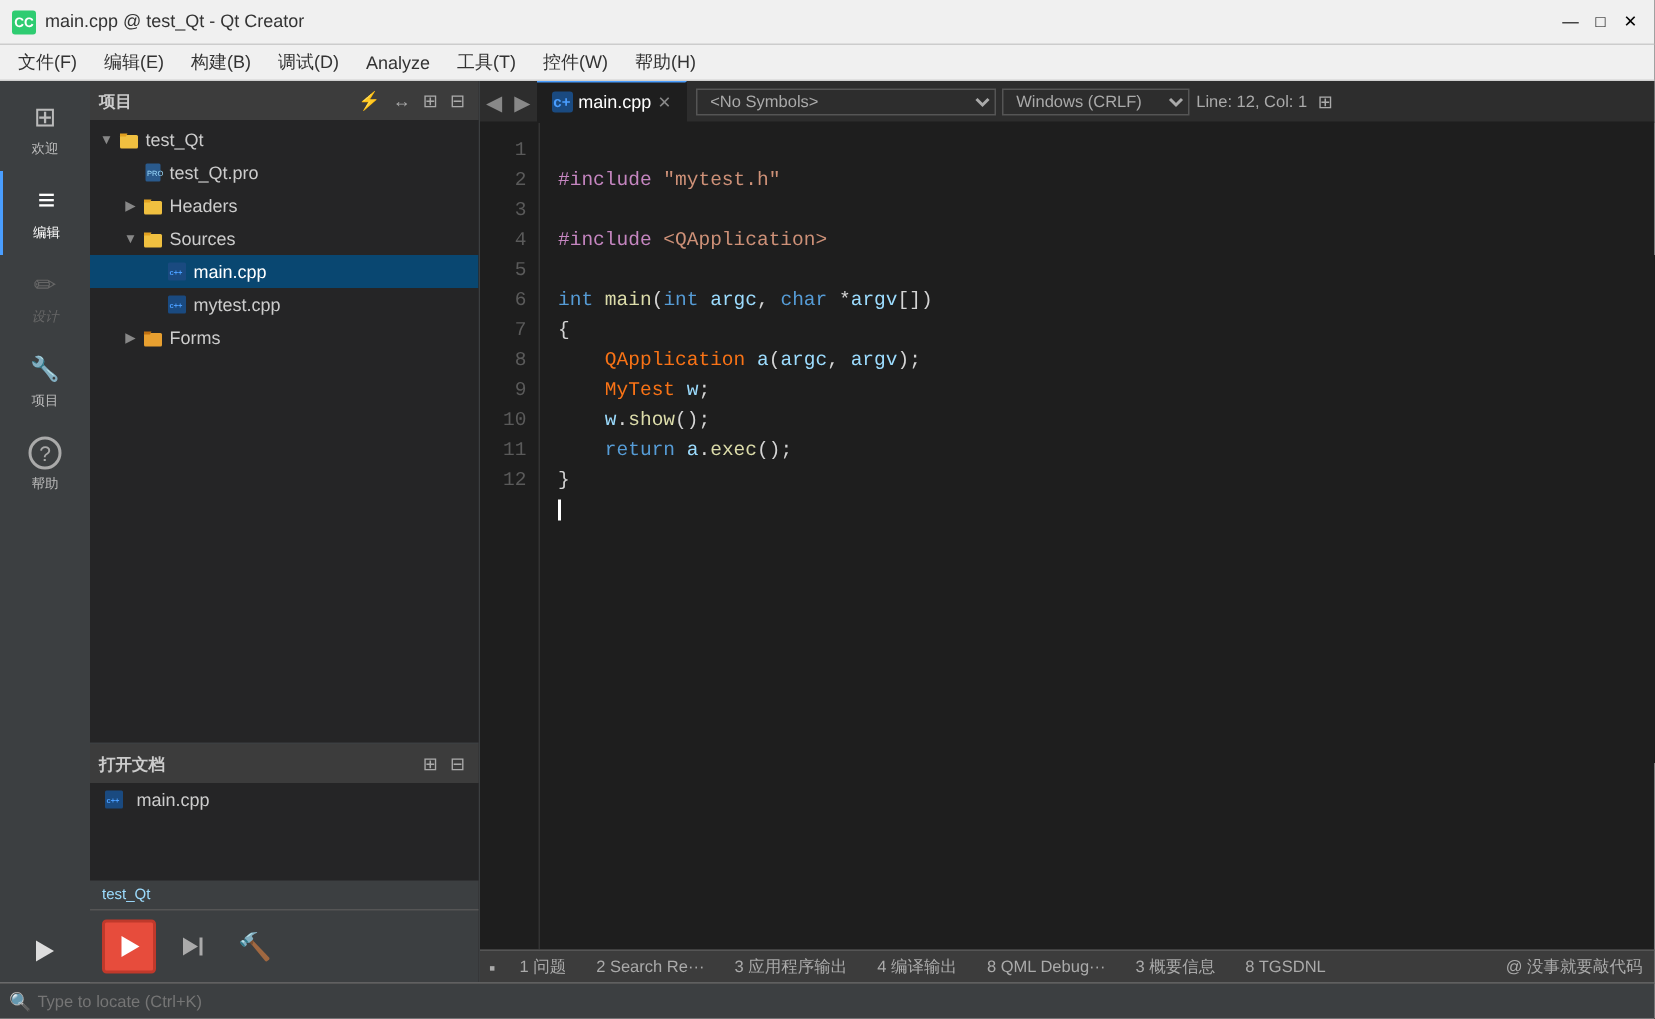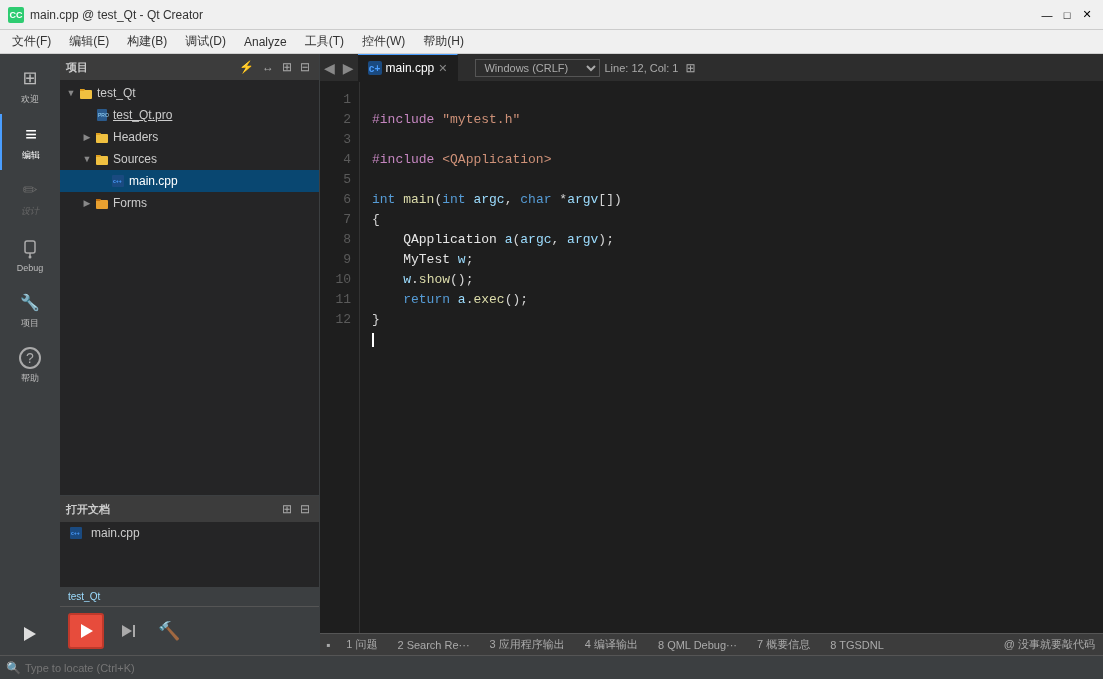--- a/index.html
+++ b/index.html
@@ -1,20 +1,20 @@
 <!DOCTYPE html>
 <html><head>
   <meta charset="utf-8">
   <style>
     * { box-sizing: border-box; margin: 0; padding: 0; }
     body { font-family: 'Segoe UI', Arial, sans-serif; font-size: 12px; background: #f0f0f0; width: 1103px; height: 679px; overflow: hidden; display: flex; flex-direction: column; }
 
     
     .titlebar { background: #f0f0f0; height: 30px; display: flex; align-items: center; justify-content: space-between; padding: 0 8px; border-bottom: 1px solid #ccc; }
-    .titlebar-left { display: flex; align-items: center; gap: 6px; }
+    .titlebar-left { display: flex; align-items: flex-start; gap: 6px; }
     .titlebar-logo { width: 16px; height: 16px; background: #2ecc71; border-radius: 2px; display: flex; align-items: center; justify-content: center; font-size: 9px; color: white; font-weight: bold; }
     .titlebar-title { font-size: 12px; color: #333; }
     .titlebar-controls { display: flex; gap: 4px; }
     .titlebar-btn { width: 16px; height: 16px; display: flex; align-items: center; justify-content: center; font-size: 11px; cursor: pointer; }
 
     
     .menubar { background: #f0f0f0; height: 24px; display: flex; align-items: center; padding: 0 4px; border-bottom: 1px solid #d0d0d0; gap: 2px; }
     .menu-item { padding: 2px 8px; font-size: 12px; cursor: pointer; color: #333; }
 
     
@@ -48,21 +48,21 @@
     .tab-close { font-size: 11px; color: #888; cursor: pointer; }
     .cpp-icon { color: #4a9eff; font-size: 10px; font-weight: bold; background: #1a4a80; border-radius: 2px; width: 14px; height: 14px; display: flex; align-items: center; justify-content: center; }
 
     
     .code-editor { flex: 1; display: flex; overflow: hidden; }
     .line-numbers { width: 40px; background: #1e1e1e; padding: 8px 0; text-align: right; color: #5a5a5a; font-family: 'Courier New', monospace; font-size: 13px; line-height: 20px; user-select: none; padding-right: 8px; border-right: 1px solid #333; }
     .code-content { flex: 1; padding: 8px 12px; font-family: 'Courier New', monospace; font-size: 13px; line-height: 20px; color: #d4d4d4; overflow: auto; white-space: pre; }
 
     
     .kw { color: #569cd6; }
-    .type { color: #e5e5e5; }
+    .type { color: #f97316; }
     .str { color: #ce9178; }
     .fn { color: #dcdcaa; }
     .var { color: #9cdcfe; }
     .inc { color: #c586c0; }
 
     
     ::-webkit-scrollbar { width: 6px; height: 6px; }
     ::-webkit-scrollbar-track { background: #1e1e1e; }
     ::-webkit-scrollbar-thumb { background: #555; border-radius: 3px; }
 
@@ -109,30 +109,20 @@
       </div>
       <div class="sidebar-icon-item active editor-active">
         <div class="icon-shape" style="font-size:20px; color:#fff;">≡</div>
         <span style="color:#fff;">编辑</span>
       </div>
       <div class="sidebar-icon-item">
         <div class="icon-shape" style="color:#666;">✏</div>
         <span style="color:#666;font-style:italic;">设计</span>
       </div>
       <div class="sidebar-icon-item">
-        <div class="icon-shape" style="font-size:16px;">
-          <svg width="22" height="22" viewBox="0 0 22 22">
-              <rect x="6" y="4" width="10" height="12" rx="2" fill="none" stroke="#aaa" stroke-width="1.5"></rect>
-              <line x1="11" y1="16" x2="11" y2="20" stroke="#aaa" stroke-width="1.5"></line>
-              <circle cx="11" cy="20" r="1.5" fill="#aaa"></circle>
-            </svg>
-        </div>
-        <span>Debug</span>
-      </div>
-      <div class="sidebar-icon-item">
         <div class="icon-shape" style="font-size:16px;">🔧</div>
         <span>项目</span>
       </div>
       <div class="sidebar-icon-item">
         <div class="icon-shape" style="font-size:18px; color:#aaa; border: 2px solid #aaa; border-radius:50%; width:22px; height:22px; line-height:19px; text-align:center; font-size:14px;">?</div>
         <span>帮助</span>
       </div>
 
       <div style="flex:1;"></div>
       <div style="display:flex; flex-direction:column; align-items:center; gap:4px; padding-bottom:4px; width:60px;">
@@ -162,21 +152,21 @@
           <span class="tree-arrow">▼</span>
           <span class="tree-icon" style="color:#f0c040;">
             <svg width="14" height="14" viewBox="0 0 14 14">
                 <rect x="1" y="4" width="12" height="9" rx="1" fill="#f0c040"></rect>
                 <path d="M1 5 L5 5 L6 3 L1 3Z" fill="#e0a020"></path>
               </svg>
           </span>
           <span class="tree-label">test_Qt</span>
         </div>
 
-        <div class="tree-item" style="padding-left:20px;text-decoration:underline;">
+        <div class="tree-item" style="padding-left:20px;">
           <span class="tree-arrow" style="width:14px;"></span>
           <span class="tree-icon" style="color:#9cdcfe;">
             <svg width="14" height="14" viewBox="0 0 14 14">
                 <rect x="2" y="1" width="10" height="12" rx="1" fill="#2a5a8c"></rect>
                 <text x="3" y="9" font-size="5" fill="#9cdcfe">PRO</text>
               </svg>
           </span>
           <span class="tree-label">test_Qt.pro</span>
         </div>
 
@@ -206,20 +196,30 @@
           <span class="tree-arrow" style="width:14px;"></span>
           <span class="tree-icon">
             <svg width="14" height="14" viewBox="0 0 14 14">
                 <rect x="1" y="1" width="12" height="12" rx="1" fill="#1a4a80"></rect>
                 <text x="2" y="9" font-size="5" fill="#4a9eff" font-weight="bold">c++</text>
               </svg>
           </span>
           <span class="tree-label">main.cpp</span>
         </div>
 
+        <div class="tree-item" style="padding-left:36px;">
+          <span class="tree-arrow" style="width:14px;"></span>
+          <span class="tree-icon">
+            <svg width="14" height="14" viewBox="0 0 14 14">
+                <rect x="1" y="1" width="12" height="12" rx="1" fill="#1a4a80"></rect>
+                <text x="2" y="9" font-size="5" fill="#4a9eff" font-weight="bold">c++</text>
+              </svg>
+          </span>
+          <span class="tree-label">mytest.cpp</span>
+        </div>
 
         <div class="tree-item" style="padding-left:20px;">
           <span class="tree-arrow">▶</span>
           <span class="tree-icon" style="color:#e8a030;">
             <svg width="14" height="14" viewBox="0 0 14 14">
                 <rect x="1" y="4" width="12" height="9" rx="1" fill="#e8a030"></rect>
                 <path d="M1 5 L5 5 L6 3 L1 3Z" fill="#c07010"></path>
               </svg>
           </span>
           <span class="tree-label">Forms</span>
@@ -273,21 +273,24 @@
 
       <div style="display:flex; align-items:center; background:#2d2d2d; height:28px; border-bottom:1px solid #1e1e1e;">
         <div class="editor-tab-bar-nav">◀</div>
         <div class="editor-tab-bar-nav">▶</div>
         <div class="editor-tab active">
           <span class="cpp-icon">c+</span>
           <span>main.cpp</span>
           <span class="tab-close">✕</span>
         </div>
         <div style="flex:1; display:flex; align-items:center; padding:0 6px; gap:4px;">
-          <select style="background:#2d2d2d; color:#aaa; border:1px solid #555; font-size:11px; padding:1px 4px; width:125px;margin-left:11px;">
+          <select style="background:#2d2d2d; color:#aaa; border:1px solid #555; font-size:11px; padding:1px 4px; flex:1; max-width:200px;">
+            <option>&lt;No Symbols&gt;</option>
+          </select>
+          <select style="background:#2d2d2d; color:#aaa; border:1px solid #555; font-size:11px; padding:1px 4px; width:125px;">
             <option>Windows (CRLF)</option>
           </select>
           <span style="color:#aaa; font-size:11px; white-space:nowrap;">Line: 12, Col: 1</span>
           <span class="panel-btn" style="color:#aaa;">⊞</span>
         </div>
       </div>
 
       <div class="code-editor" style="flex:1; overflow:hidden;">
         <div class="line-numbers">
           <div>1</div>
@@ -319,21 +322,21 @@
         </div>
       </div>
 
       <div class="bottom-tabs">
         <span style="color:#aaa; padding:0 6px; font-size:12px; cursor:pointer;">▪</span>
         <span class="bottom-tab">1 问题</span>
         <span class="bottom-tab">2 Search Re···</span>
         <span class="bottom-tab">3 应用程序输出</span>
         <span class="bottom-tab">4 编译输出</span>
         <span class="bottom-tab">8 QML Debug···</span>
-        <span class="bottom-tab">7 概要信息</span>
+        <span class="bottom-tab">3 概要信息</span>
         <span class="bottom-tab">8 TGSDNL</span>
         <div style="flex:1;"></div>
         <span style="color:#aaa; font-size:11px; padding:0 8px;">@ 没事就要敲代码</span>
       </div>
     </div>
 
   </div>
 
   <div style="background:#3c3f41; height:24px; display:flex; align-items:center; padding:0 6px; gap:4px; border-top:1px solid #555;">
     <span style="color:#aaa; font-size:12px;">🔍</span>

